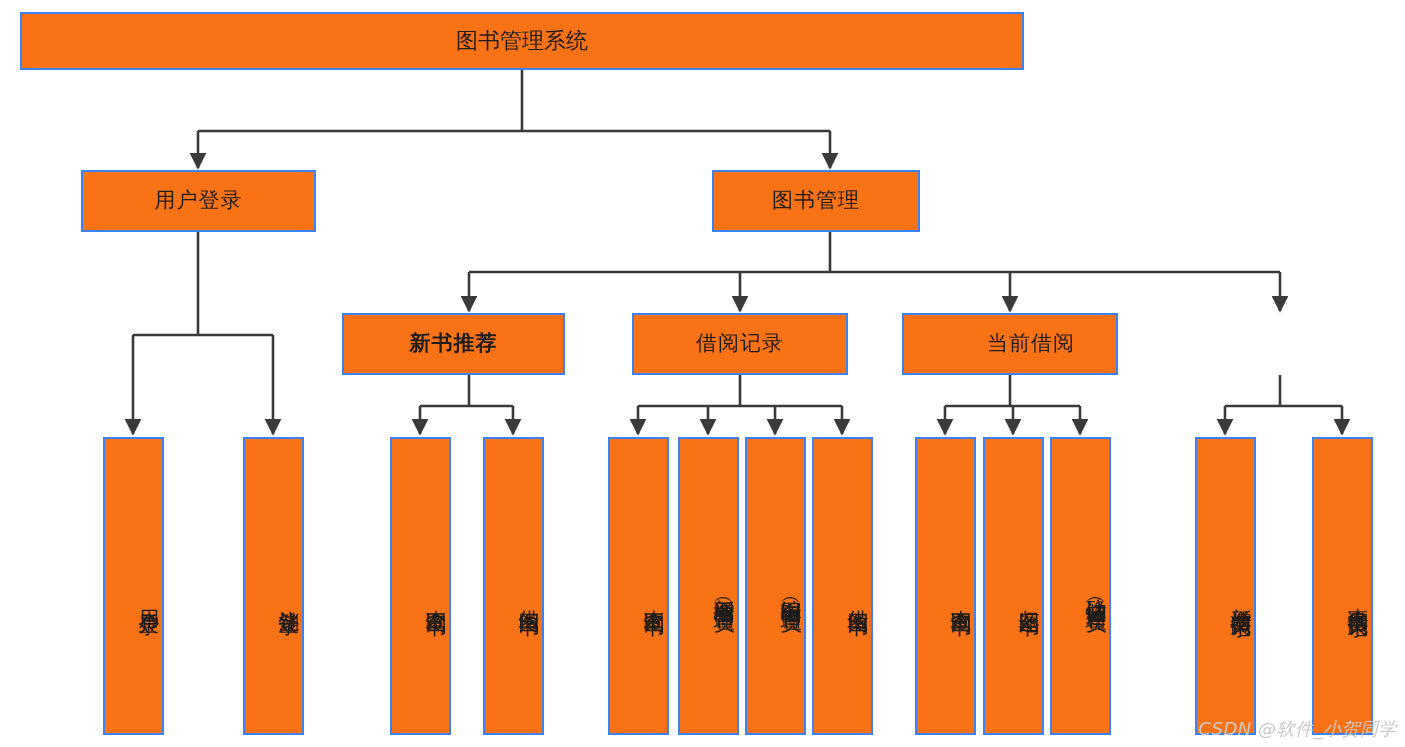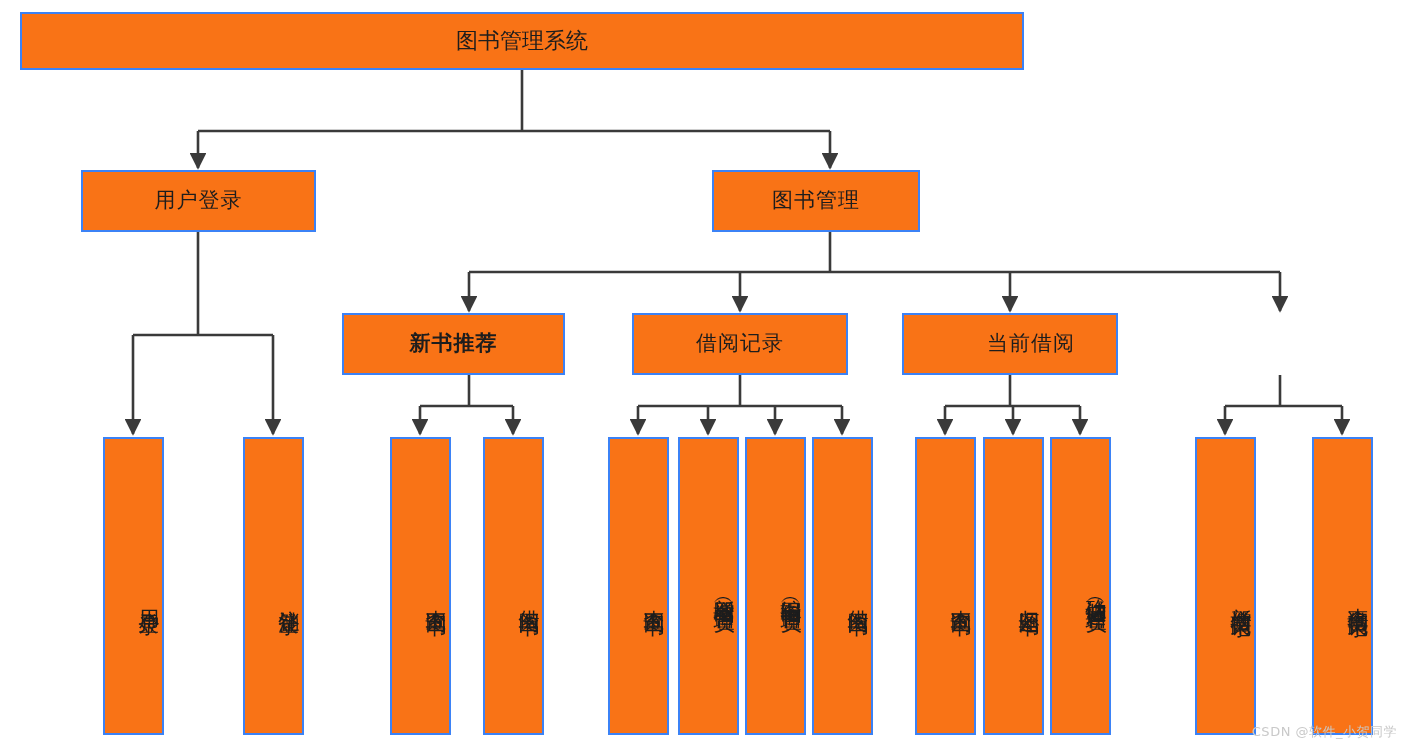--- a/index.html
+++ b/index.html
@@ -57,25 +57,26 @@
     line-height: 1.32;
     letter-spacing: 2px;
   }
   .node.v.tall {
     padding-top: 10px;
   }
   .watermark {
     position: absolute;
     right: 8px;
     bottom: 6px;
-    font-size: 13px;
+    font-size: 18px;
     color: #c9c9c9;
     letter-spacing: 0.5px;
     z-index: 3;
     white-space: nowrap;
+    font-style: italic;
   }
 </style>
 </head>
 <body>
 
 <div id="canvas">
 
   <svg id="wires" viewBox="0 0 1405 747" width="1405" height="747" xmlns="http://www.w3.org/2000/svg">
     <defs>
       <marker id="arrow" viewBox="0 0 10 10" refX="9" refY="5" markerWidth="6.5" markerHeight="6.5" orient="auto-start-reverse">

